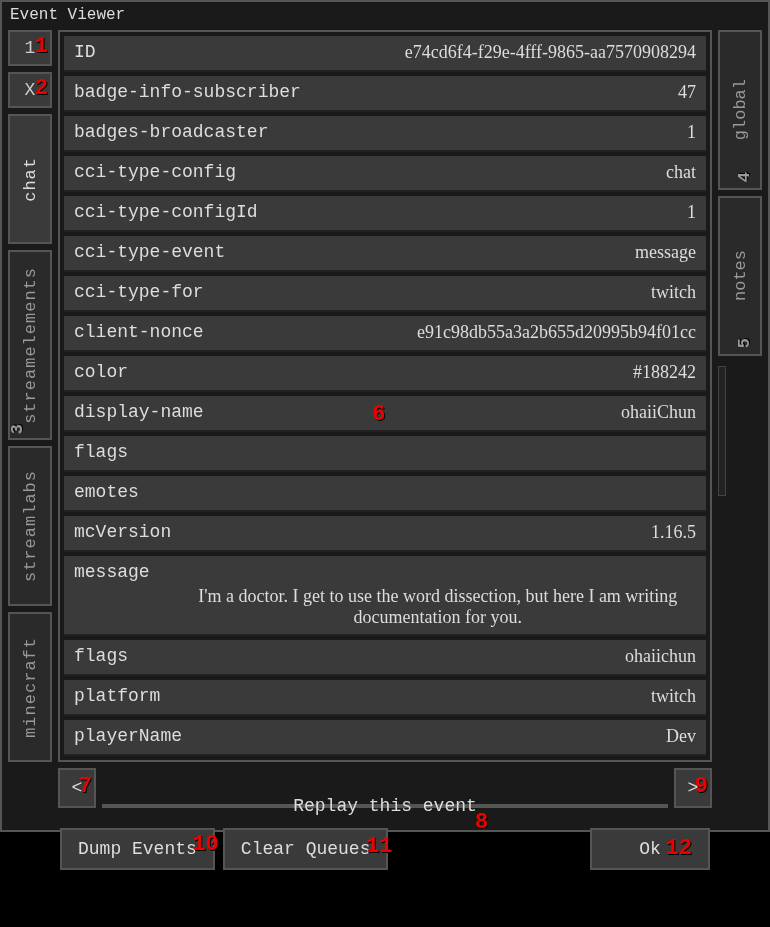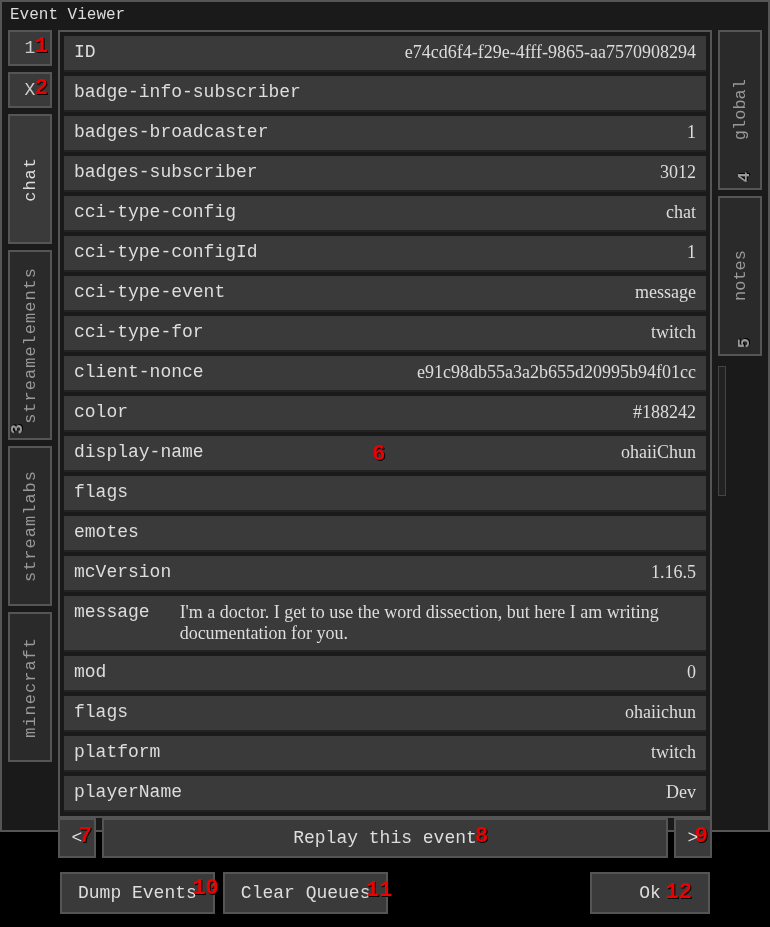--- a/index.html
+++ b/index.html
@@ -68,20 +68,21 @@
     font-size: 17px;
     letter-spacing: 1px;
   }
   .tab-vertical.active span {
     color: #ddd;
   }
   .center {
     flex: 1;
     display: flex;
     flex-direction: column;
+    gap: 6px;
   }
   .rows {
     flex: 1;
     display: flex;
     flex-direction: column;
     gap: 4px;
     border: 2px solid #555;
     padding: 4px;
     background: #1a1a1a;
   }
@@ -102,22 +103,23 @@
   }
   .row .val {
     flex: 1;
     text-align: right;
     white-space: pre-wrap;
     word-break: break-word;
     padding-left: 20px;
     font-family: Liberation Serif, serif;
   }
   .row.msg .val {
-    text-align: left;
+    text-align: center;
     padding-left: 30px;
+    margin-top: 24px;
   }
   .nav-row {
     display: flex;
     gap: 6px;
     height: 40px;
   }
   .nav-btn {
     width: 38px;
     background: #3a3a3a;
     border: 2px solid #555;
@@ -131,20 +133,21 @@
   .replay-btn {
     flex: 1;
     background: #3a3a3a;
     border: 2px solid #555;
     color: #ddd;
     display: flex;
     align-items: center;
     justify-content: center;
     position: relative;
     font-size: 18px;
+    margin-top: 36px;
   }
   .bottom-row {
     display: flex;
     gap: 8px;
     height: 42px;
     margin-top: 14px;
     padding: 0 2px;
   }
   .btn {
     background: #3a3a3a;
@@ -229,28 +232,25 @@
 
     <div class="center">
       <div style="display:flex;gap:4px;flex:1;">
         <div class="rows" id="rows">
             <div class="row">
               <div class="key">ID</div>
               <div class="val">e74cd6f4-f29e-4fff-9865-aa7570908294</div>
             </div>
             <div class="row">
               <div class="key">badge-info-subscriber</div>
+              <div class="val">47</div>
             </div>
             <div class="row">
               <div class="key">badges-broadcaster</div>
               <div class="val">1</div>
-            </div>
-            <div class="row">
-              <div class="key">badges-subscriber</div>
-              <div class="val">3012</div>
             </div>
             <div class="row">
               <div class="key">cci-type-config</div>
               <div class="val">chat</div>
             </div>
             <div class="row">
               <div class="key">cci-type-configId</div>
               <div class="val">1</div>
             </div>
             <div class="row">
@@ -282,24 +282,20 @@
               <div class="key">emotes</div>
               <div class="val"></div>
             </div>
             <div class="row">
               <div class="key">mcVersion</div>
               <div class="val">1.16.5</div>
             </div>
             <div class="row msg">
               <div class="key">message</div>
               <div class="val">I'm a doctor. I get to use the word dissection, but here I am writing documentation for you.</div>
-            </div>
-            <div class="row">
-              <div class="key">mod</div>
-              <div class="val">0</div>
             </div>
             <div class="row">
               <div class="key">flags</div>
               <div class="val">ohaiichun</div>
             </div>
             <div class="row">
               <div class="key">platform</div>
               <div class="val">twitch</div>
             </div>
             <div class="row">

